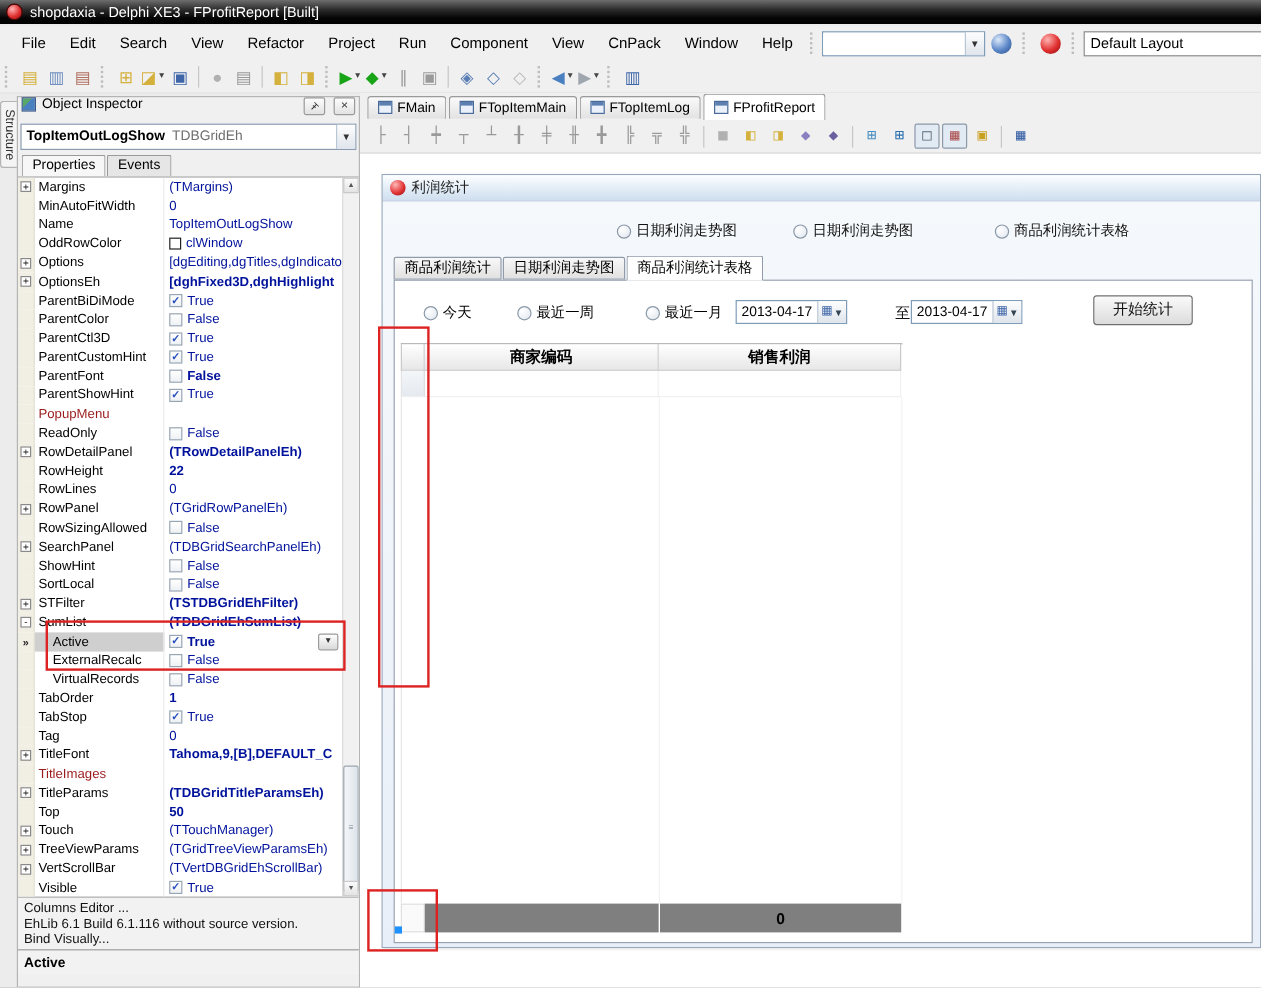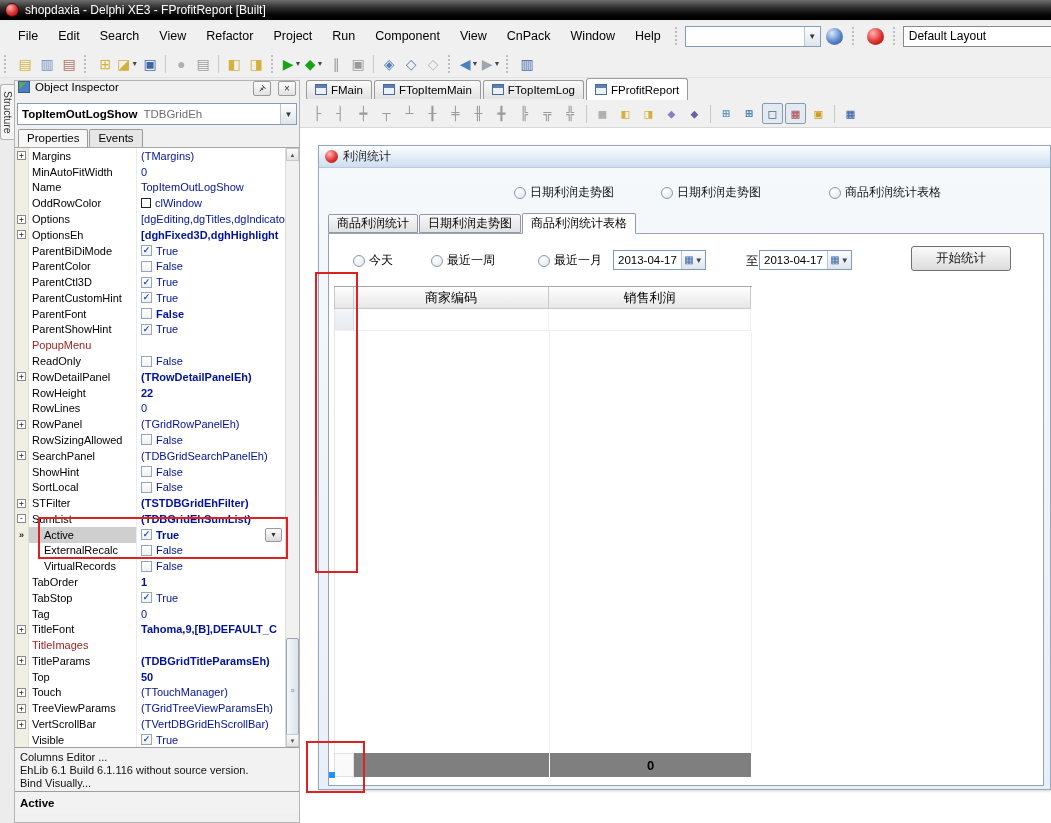--- a/index.html
+++ b/index.html
@@ -93,25 +93,25 @@
 .ptabs{height:21px;display:flex;align-items:center;position:relative;z-index:2}
 .ptab{height:19px;display:flex;align-items:center;padding:0 8px;border:1px solid #919aa8;border-radius:2px 2px 0 0;background:linear-gradient(#f8f8f8,#e1e1e1);font-size:12px;margin-right:1px;white-space:nowrap}
 .ptab.active{height:21px;background:#fff;border-bottom:1px solid #fff}
 .ppage{position:absolute;left:0;right:0;top:20px;bottom:0;background:#fff;border:1px solid #98a2b2}
 .fitem{position:absolute;display:flex;align-items:center;gap:4px;font-size:12px;white-space:nowrap}
 .datepicker{position:absolute;height:20px;width:93px;border:1px solid #7f9db9;background:#fff;display:flex;align-items:center;font-size:11.5px}
 .datepicker .dtext{flex:1;padding-left:4px;white-space:nowrap;overflow:hidden}
 .cal-btn{width:24px;height:100%;border-left:1px solid #b9c6d4;background:linear-gradient(#fdfdfd,#dfe5ec);display:flex;align-items:center;justify-content:center;gap:1px;font-size:8px;color:#345}
 .cal-glyph{font-size:10px;color:#3f66a8;line-height:10px}
 .to-label{position:absolute;font-size:12.5px;color:#111}
-.start-btn{position:absolute;width:100px;height:25px;border:1px solid #707070;border-radius:3px;background:linear-gradient(#fafafa,#dcdcdc);display:flex;align-items:center;justify-content:center;font-size:12.5px;color:#111}
+.start-btn{position:absolute;width:83px;height:25px;border:1px solid #707070;border-radius:3px;background:linear-gradient(#fafafa,#dcdcdc);display:flex;align-items:center;justify-content:center;font-size:12.5px;color:#111}
 
 .ggrid{position:absolute;left:5px;top:52px;width:418px}
 .ghead{display:flex;height:23px;border-top:1px solid #a8a8a8}
-.gh{border:1px solid #c9c9c9;border-top:none;border-left:none;background:linear-gradient(#fff,#e7e7e7);display:flex;align-items:center;justify-content:center;font-size:13px;font-weight:normal;color:#000}
+.gh{border:1px solid #c9c9c9;border-top:none;border-left:none;background:linear-gradient(#fff,#e7e7e7);display:flex;align-items:center;justify-content:center;font-size:13px;font-weight:bold;color:#000}
 .gh.ind{border-left:1px solid #c9c9c9}
 .grow1{display:flex;height:22px}
 .gc{border-right:1px solid #f0f0f0;border-bottom:1px solid #f0f0f0}
 .gc.ind{background:linear-gradient(#f3f6f9,#e5eaf0);border-right:1px solid #d8d8d8;border-left:1px solid #e4e4e4}
 .colline{position:absolute;width:1px;background:#f2f2f2}
 .gfoot{position:absolute;left:5px;top:519px;width:418px;height:24px;display:flex}
 .gf{background:#7f7f7f;display:flex;align-items:center;justify-content:center;font-size:13px;font-weight:bold;color:#000}
 .gf.ind{background:#fafafa;border:1px solid #e0e0e0}
 .gf.gap{background:#fff;width:1px}
 .handle{position:absolute;left:0;top:538px;width:6px;height:6px;background:#1e90ff}

